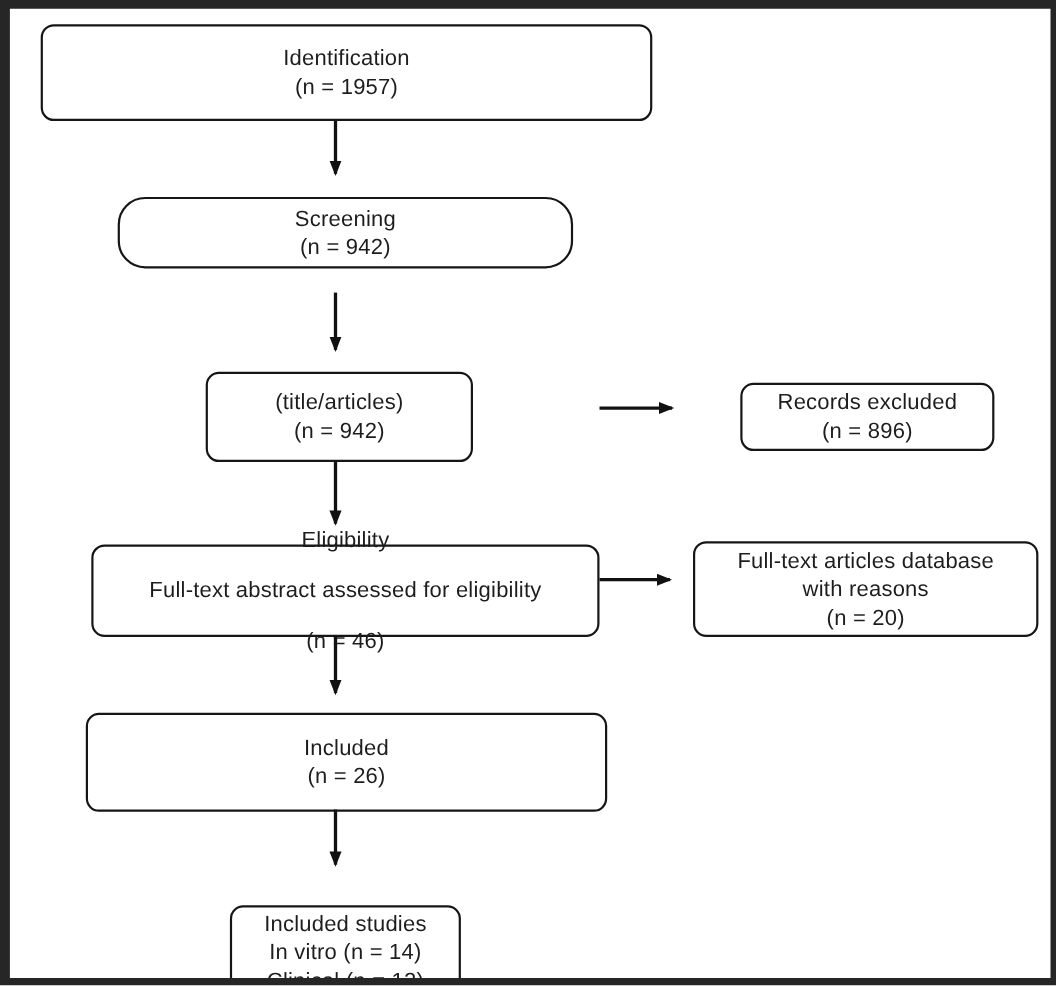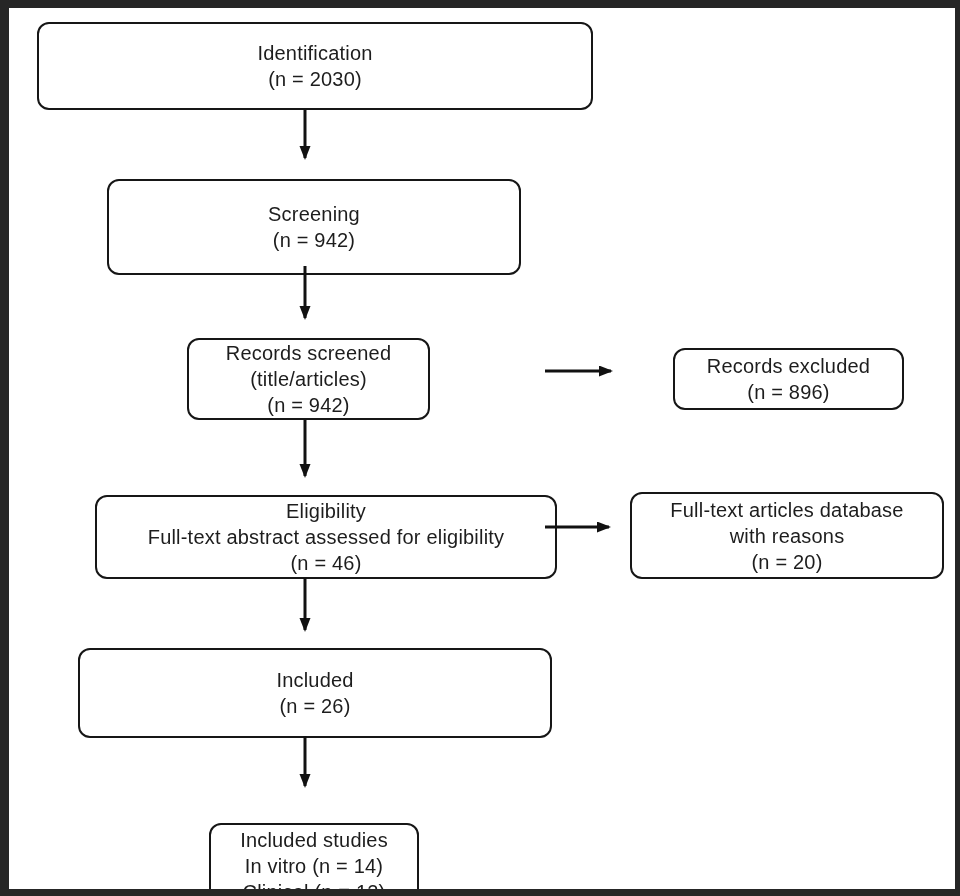--- a/index.html
+++ b/index.html
@@ -35,51 +35,50 @@
     line-height: 26px;
     padding: 0 8px;
     letter-spacing: 0.2px;
   }
   .box .line {
     display: block;
     white-space: nowrap;
   }
   
   #b-identification   { left: 28px;  top: 14px;  width: 556px; height: 88px; }
-  #b-screening        { left: 98px;  top: 171px; width: 414px; height: 96px; }
+  #b-screening        { left: 98px;  top: 171px; width: 414px; height: 65px; border-radius: 25px; }
   #b-records-screened { left: 178px; top: 330px; width: 243px; height: 82px; }
   #b-records-excluded { left: 664px; top: 340px; width: 231px; height: 62px; }
-  #b-eligibility      { left: 86px;  top: 487px; width: 462px; height: 84px; }
+  #b-eligibility      { left: 74px;  top: 487px; width: 462px; height: 84px; gap: 20px; }
   #b-fulltext-excluded{ left: 621px; top: 484px; width: 314px; height: 87px; }
   #b-included         { left: 69px;  top: 640px; width: 474px; height: 90px; }
   #b-included-studies { left: 200px; top: 795px; width: 210px; height: 85px; margin-top: 20px; }
   .arrows {
     position: absolute;
     left: 0;
     top: 0;
     pointer-events: none;
   }
 </style>
 </head>
 <body>
 
 <div class="frame">
 
   <div class="box" id="b-identification">
     <span class="line">Identification</span>
-    <span class="line">(n = 2030)</span>
+    <span class="line">(n = 1957)</span>
   </div>
 
   <div class="box" id="b-screening">
     <span class="line">Screening</span>
     <span class="line">(n = 942)</span>
   </div>
 
   <div class="box" id="b-records-screened">
-    <span class="line">Records screened</span>
     <span class="line">(title/articles)</span>
     <span class="line">(n = 942)</span>
   </div>
 
   <div class="box" id="b-records-excluded">
     <span class="line">Records excluded</span>
     <span class="line">(n = 896)</span>
   </div>
 
   <div class="box" id="b-eligibility">

